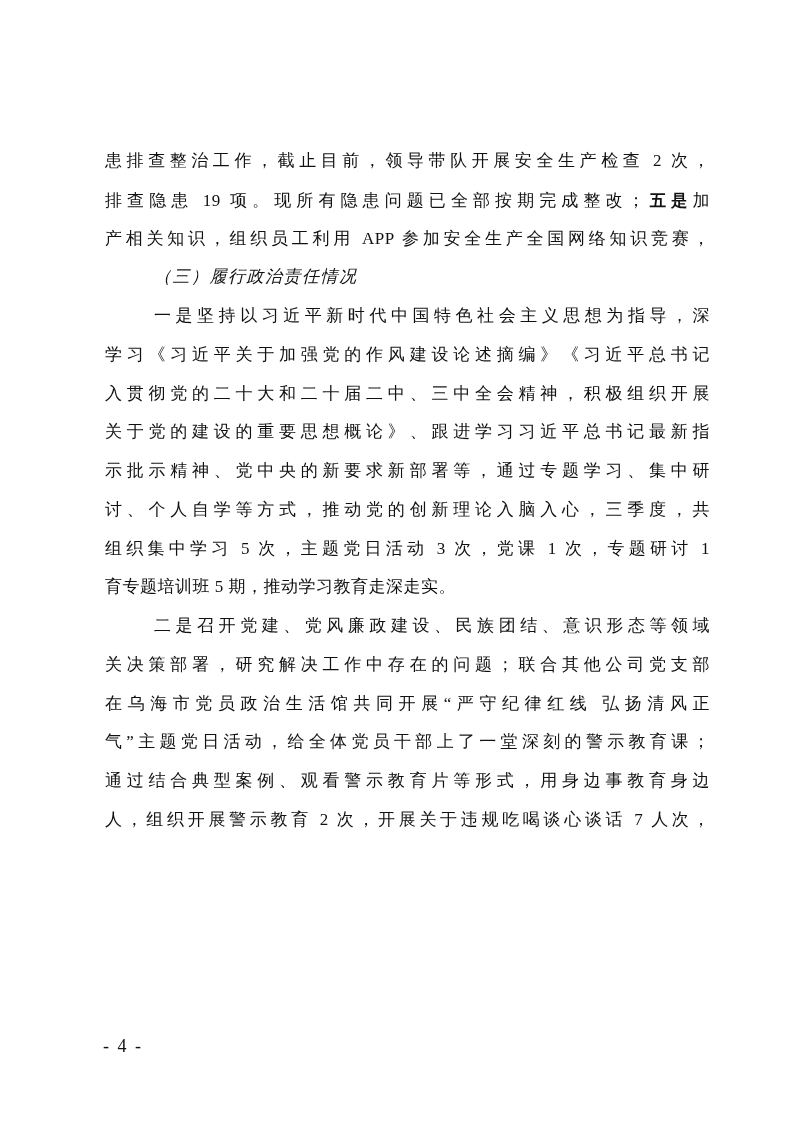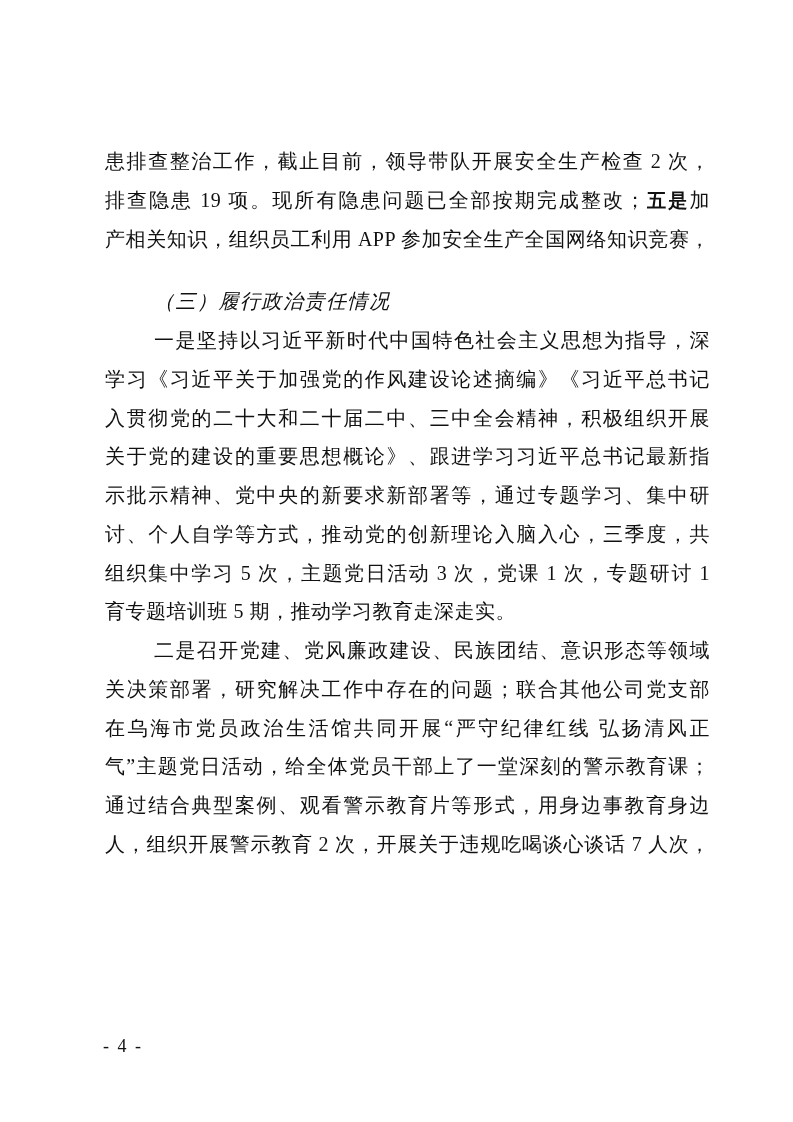--- a/index.html
+++ b/index.html
@@ -25,47 +25,46 @@
   }
   .text-block {
     position: absolute;
     left: 105px;
     top: 142px;
     width: 605px;
   }
   .line {
     height: 38.76px;
     line-height: 38.76px;
-    font-size: 20px;
+    font-size: 17px;
     letter-spacing: 0.5px;
     overflow: hidden;
     white-space: nowrap;
     text-align: left;
   }
   .line.full {
     white-space: normal;
     text-align: justify;
     text-align-last: justify;
     text-justify: inter-character;
   }
   .line.indent {
     padding-left: 49px;
   }
   .line.heading {
     font-style: italic;
     letter-spacing: 1.5px;
-    margin-top: 24px;
   }
   .seg {
     font: inherit;
   }
   .seg.bold {
     font-weight: 700;
     font-style: normal;
-    font-family: Liberation Mono, monospace;
+    font-family: Liberation Sans, sans-serif;
     font-size: 0.96em;
   }
   .page-number {
     position: absolute;
     left: 103px;
     top: 1036px;
     font-size: 18px;
     letter-spacing: 2px;
     color: #111111;
   }

